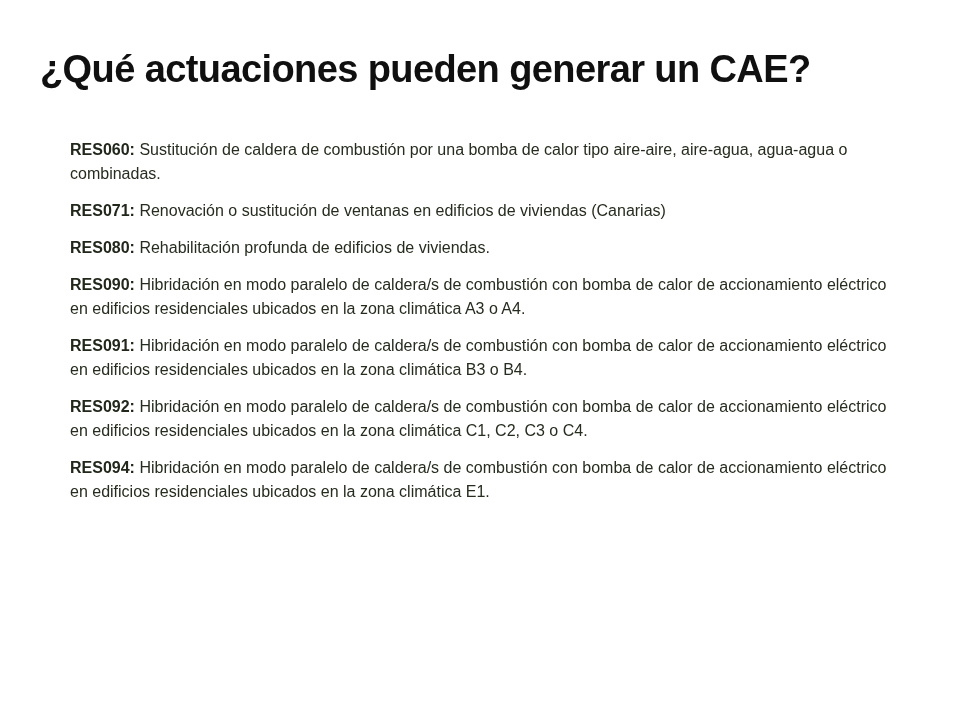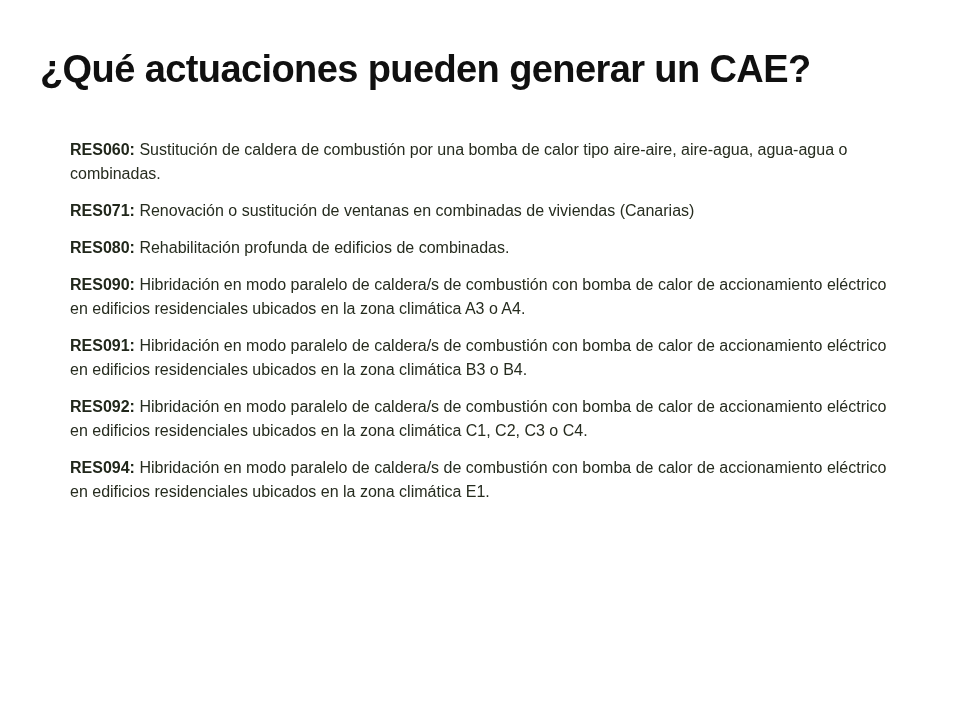--- a/index.html
+++ b/index.html
@@ -54,26 +54,26 @@
   <div class="content">
 
     <p class="item">
       <strong class="code">RES060:</strong>
       <span>Sustitución de caldera de combustión por una bomba de calor tipo aire-aire, aire-agua, agua-agua o combinadas.</span>
     </p>
 
 
     <p class="item">
       <strong class="code">RES071:</strong>
-      <span>Renovación o sustitución de ventanas en combinadas de viviendas (Canarias)</span>
+      <span>Renovación o sustitución de ventanas en edificios de viviendas (Canarias)</span>
     </p>
 
     <p class="item">
       <strong class="code">RES080:</strong>
-      <span>Rehabilitación profunda de edificios de combinadas.</span>
+      <span>Rehabilitación profunda de edificios de viviendas.</span>
     </p>
 
     <p class="item">
       <strong class="code">RES090:</strong>
       <span>Hibridación en modo paralelo de caldera/s de combustión con bomba de calor de accionamiento eléctrico en edificios residenciales ubicados en la zona climática A3 o A4.</span>
     </p>
 
     <p class="item">
       <strong class="code">RES091:</strong>
       <span>Hibridación en modo paralelo de caldera/s de combustión con bomba de calor de accionamiento eléctrico en edificios residenciales ubicados en la zona climática B3 o B4.</span>

